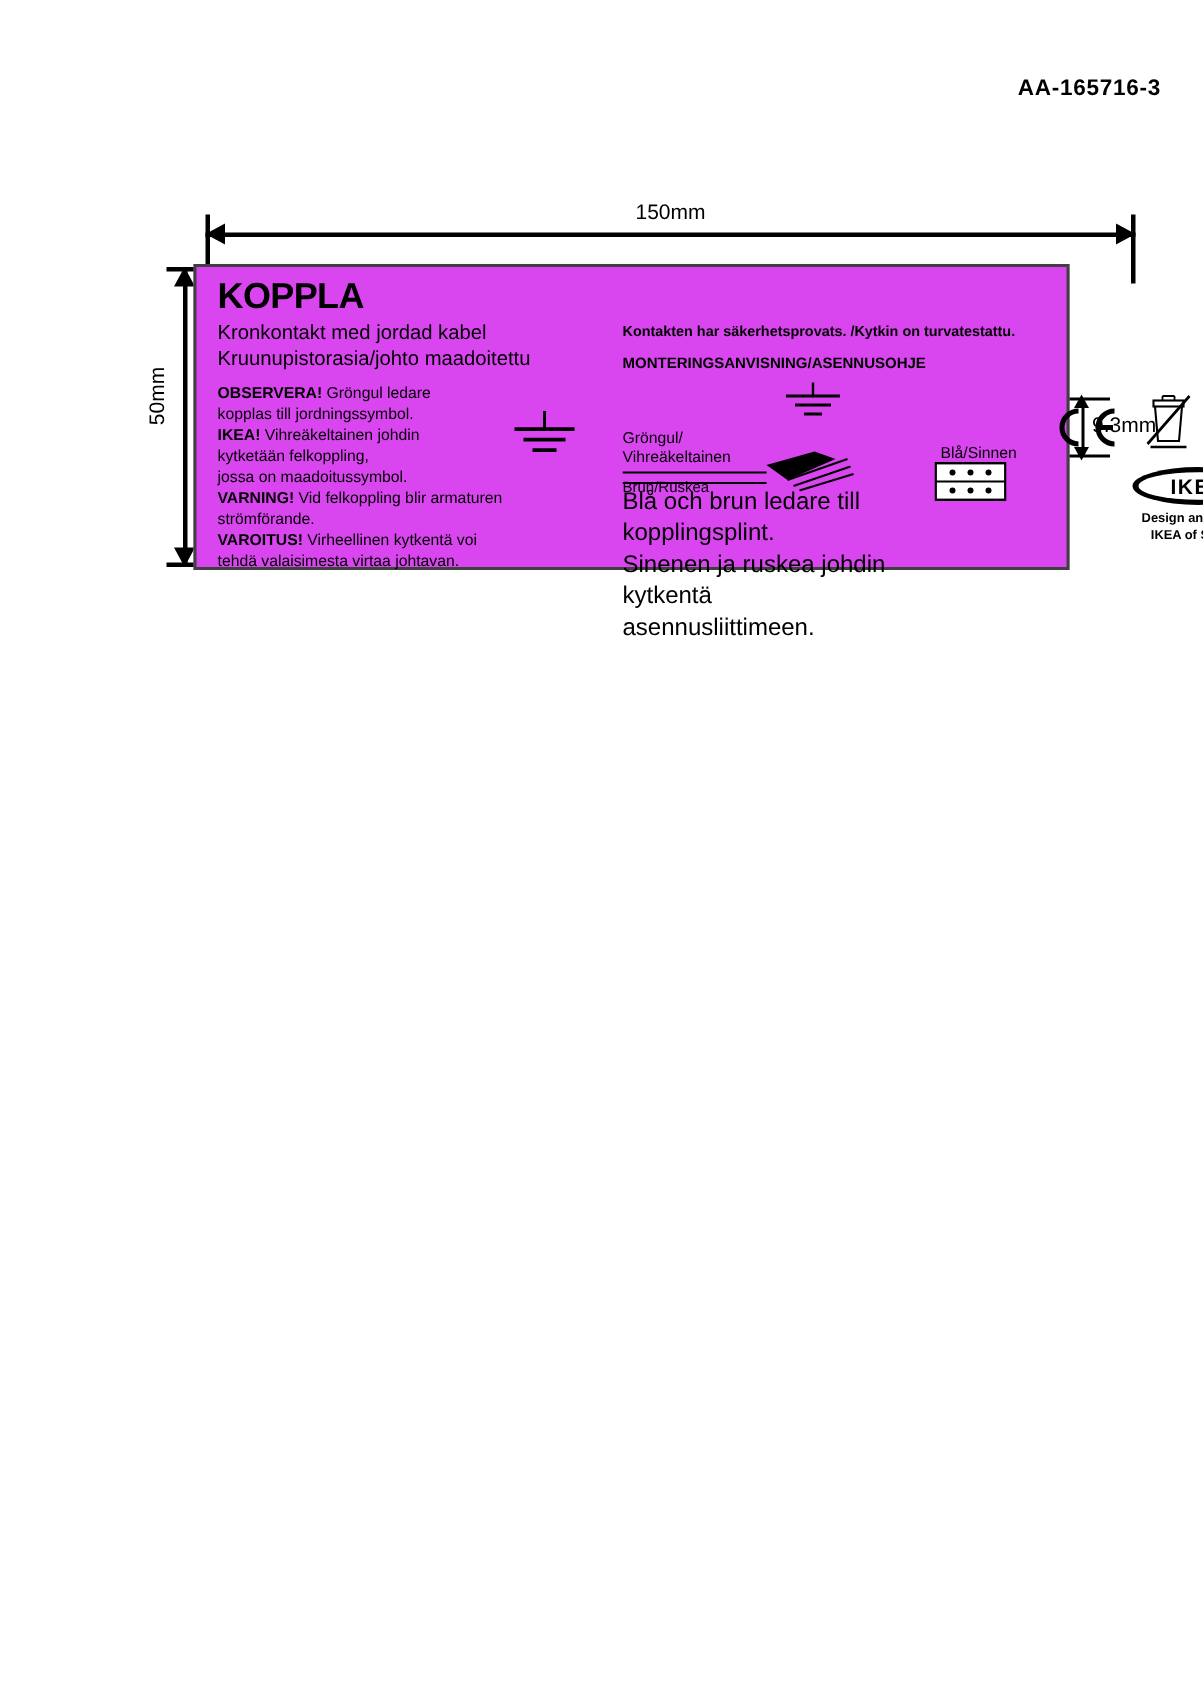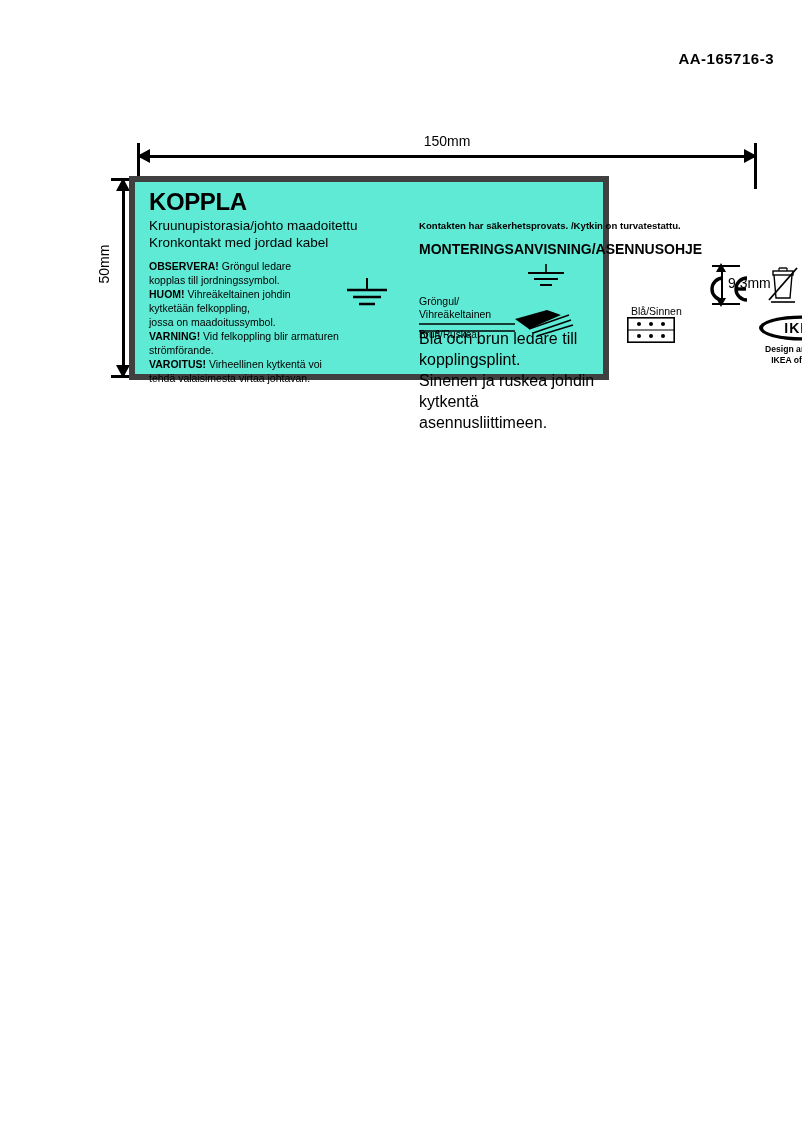--- a/index.html
+++ b/index.html
@@ -163,25 +163,25 @@
     position: absolute;
     background: #000;
     height: 2px;
   }
 
   
   .label-box {
     position: absolute;
     left: 129px;
     top: 176px;
-    width: 480px;
+    width: 584px;
     height: 204px;
-    border: 6px solid #404040;
+    border: 2px solid #404040;
     box-sizing: border-box;
-    background: #5eead4;
+    background: #d946ef;
   }
 
   .col-left {
     position: absolute;
     left: 14px;
     top: 6px;
     width: 258px;
   }
   .brand {
     font-size: 24px;
@@ -218,21 +218,21 @@
     left: 284px;
     top: 38px;
     width: 290px;
   }
   .tested-line {
     font-size: 9.6px;
     font-weight: bold;
     margin: 0 0 10px 0;
   }
   .mount-line {
-    font-size: 14px;
+    font-size: 10px;
     font-weight: bold;
     margin: 0 0 6px 0;
   }
 
   .diagram {
     position: relative;
     width: 290px;
     height: 78px;
   }
   .gronggul {
@@ -347,27 +347,27 @@
   <div class="dim-right-line"></div>
   <div class="arrow-up2"></div>
   <div class="arrow-down2"></div>
   <div class="dim-right-label">9.3mm</div>
 </div>
 
 <div class="label-box">
 
   <div class="col-left">
     <div class="brand">KOPPLA</div>
+    <div class="subtitle">Kronkontakt med jordad kabel</div>
     <div class="subtitle">Kruunupistorasia/johto maadoitettu</div>
-    <div class="subtitle">Kronkontakt med jordad kabel</div>
 
     <div class="warn-block">
       <p><b>OBSERVERA!</b><span> Gröngul ledare</span></p>
       <p>kopplas till jordningssymbol.</p>
-      <p><b>HUOM!</b><span> Vihreäkeltainen johdin</span></p>
+      <p><b>IKEA!</b><span> Vihreäkeltainen johdin</span></p>
       <p>kytketään felkoppling,</p>
       <p>jossa on maadoitussymbol.</p>
       <p><b>VARNING!</b><span> Vid felkoppling blir armaturen</span></p>
       <p>strömförande.</p>
       <p><b>VAROITUS!</b><span> Virheellinen kytkentä voi</span></p>
       <p>tehdä valaisimesta virtaa johtavan.</p>
     </div>
 
     <div class="ground-left">
       <svg viewBox="0 0 60 40" width="60" height="40">

